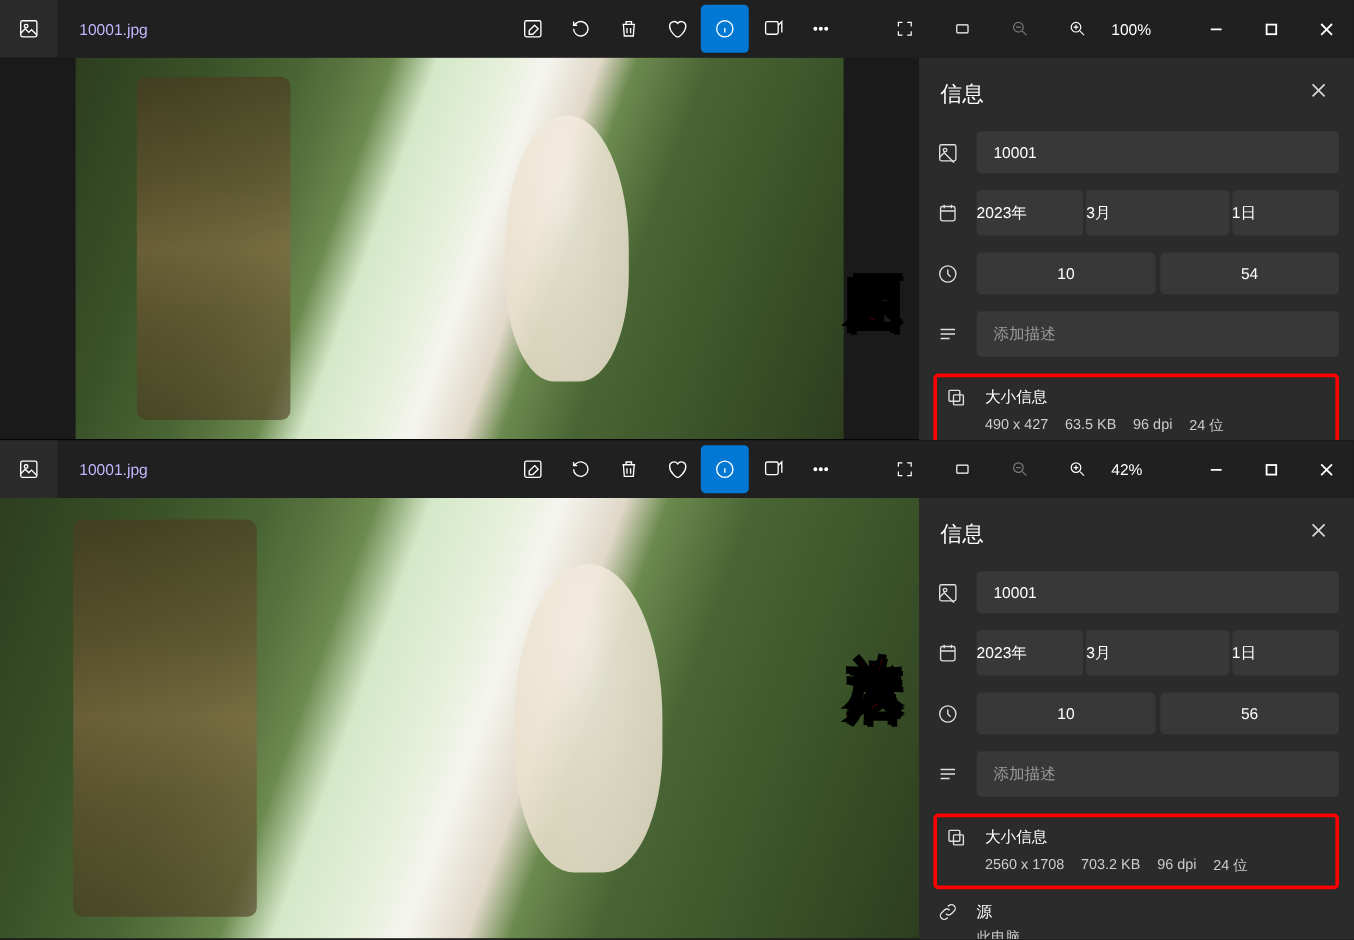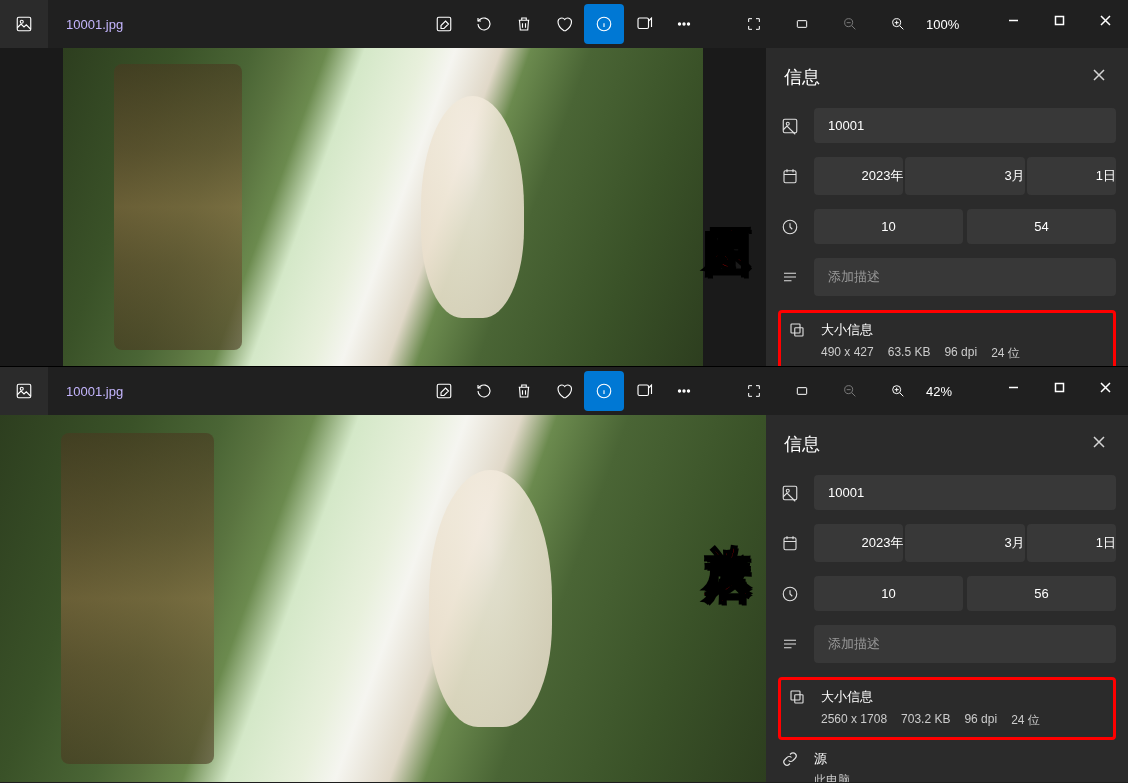--- a/index.html
+++ b/index.html
@@ -6,42 +6,42 @@
 body{background:#1e1e1e;width:1128px;height:783px;overflow:hidden;color:#fff}
 .panel{position:relative;width:100%;background:#202020}
 .panel.top{height:366px}
 .panel.bottom{height:416px;border-top:1px solid #000}
 .titlebar{height:48px;display:flex;align-items:center;background:#202020;position:relative}
 .app-icon{width:48px;height:48px;display:flex;align-items:center;justify-content:center;background:#2b2b2b}
 .filename{margin-left:18px;font-size:13px;color:#c4b5fd}
 .toolbar-center{position:absolute;left:50%;transform:translateX(-50%);display:flex;gap:0;align-items:center}
 .tb-btn{width:40px;height:40px;display:flex;align-items:center;justify-content:center;border-radius:4px;cursor:pointer}
 .tb-btn.active{background:#0078d4}
-.right-controls{position:absolute;right:0;display:flex;align-items:flex-start;gap:4px}
+.right-controls{position:absolute;right:0;display:flex;align-items:center;gap:4px}
 .zoom-group{display:flex;align-items:center;gap:8px;margin-right:20px}
 .zoom-text{font-size:13px;color:#fff;min-width:40px}
 .win-controls{display:flex}
 .win-btn{width:46px;height:32px;display:flex;align-items:center;justify-content:center;cursor:pointer}
 .main-area{display:flex;height:calc(100% - 48px)}
 .image-area{flex:1;position:relative;overflow:hidden;display:flex;align-items:flex-start;justify-content:center;background:#1a1a1a}
 .photo{width:640px;height:318px;background:linear-gradient(110deg,#2d3e1f 0%,#3a5228 15%,#4a6535 25%,#5a7440 30%,#6b8a4e 35%,#d4e8c8 40%,#e8f0dc 48%,#f5f5f0 52%,#e0d8c8 58%,#6b8a4e 62%,#4a6535 70%,#3a5228 85%,#2d3e1f 100%);position:relative;overflow:hidden}
 .panel.bottom .photo{width:100%;height:100%}
 .photo::before{content:"";position:absolute;left:8%;top:5%;width:20%;height:90%;background:linear-gradient(180deg,#4a3820 0%,#6b5030 30%,#8a6840 50%,#6b5030 70%,#4a3820 100%);border-radius:8px;opacity:0.6}
 .photo::after{content:"";position:absolute;right:28%;top:15%;width:16%;height:70%;background:radial-gradient(ellipse at 50% 30%,#f8f0e8 0%,#f0e8d8 40%,#e8dcc8 100%);border-radius:50% 50% 40% 40%;opacity:0.85}
 .info-panel{width:362px;background:#2b2b2b;padding:16px 12px;overflow-y:auto}
 .panel.bottom .info-panel{width:362px}
 .info-header{display:flex;justify-content:space-between;align-items:center;margin-bottom:18px;padding:0 6px}
 .info-title{font-size:18px;font-weight:400}
 .close-info{cursor:pointer;opacity:0.8;padding:4px}
 .info-row{display:flex;align-items:center;gap:12px;margin-bottom:14px}
 .info-icon{width:24px;display:flex;justify-content:center;opacity:0.85}
 .info-field{flex:1;background:#383838;border-radius:4px;padding:10px 14px;font-size:13px;color:#fff}
 .info-field.placeholder{color:#999}
 .date-row{display:flex;gap:2px;flex:1}
-.date-seg{background:#383838;border-radius:4px;padding:10px 0;font-size:13px;text-align:right}
+.date-seg{background:#383838;border-radius:4px;padding:10px 0;font-size:13px;text-align:left}
 .date-seg.y{flex:1.2}
 .date-seg.m{flex:1.6}
 .date-seg.d{flex:1.2}
 .time-row{display:flex;gap:4px;flex:1}
 .time-seg{flex:1;background:#383838;border-radius:4px;padding:10px 0;font-size:13px;text-align:center}
 .size-section{border:3px solid #ff0000;border-radius:4px;padding:8px 4px;margin-top:4px}
 .panel.bottom .size-section{border:3px solid #ff0000}
 .size-row{display:flex;align-items:flex-start;gap:12px}
 .size-content{flex:1}
 .size-title{font-size:13px;margin-bottom:6px}

